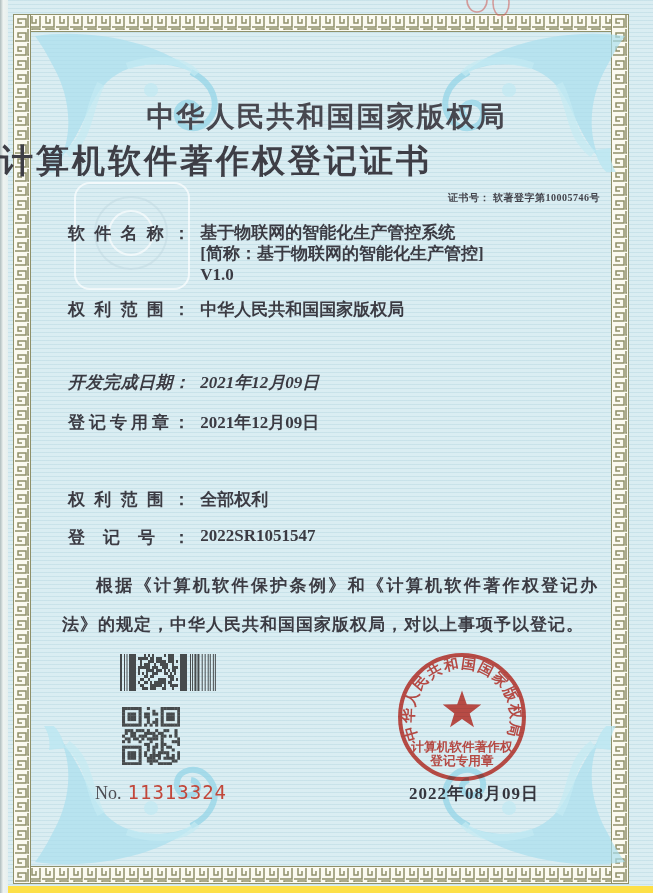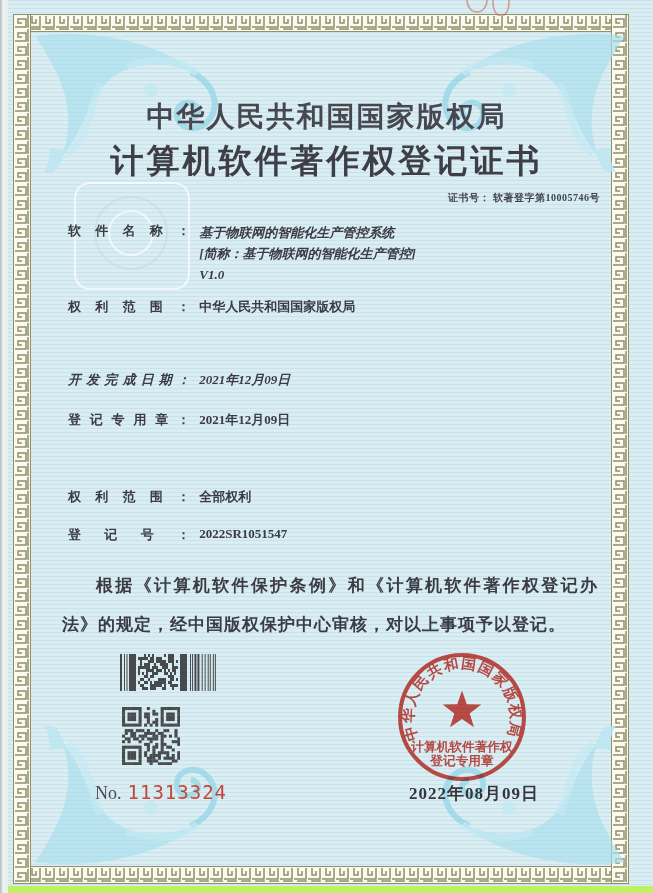--- a/index.html
+++ b/index.html
@@ -1,21 +1,21 @@
 <!DOCTYPE html>
 <html><head>
 <meta charset="utf-8">
 <style>
   html,body{margin:0;padding:0;}
   body{
     width:653px;height:893px;overflow:hidden;
     background:#c9dfe8;
     font-family:"Liberation Serif","DejaVu Serif",serif;
   }
-  .page{position:relative;width:653px;height:893px;background:#bef264;}
+  .page{position:relative;width:653px;height:893px;background:#fde047;}
   
   .edge-left{position:absolute;left:0;top:0;width:8px;height:893px;background:linear-gradient(to right,#aebcbd,#eef3f1 40%,#e6efee);}
   .paper{
     position:absolute;left:8px;top:0;width:645px;height:886px;
     background:#daedf2;
   }
   .paper::after{
     content:"";position:absolute;inset:0;
     background:repeating-linear-gradient(to bottom,rgba(164,204,216,.33) 0 1px,rgba(255,255,255,0) 1px 4px);
     pointer-events:none;
@@ -44,31 +44,31 @@
   .watermark::after{
     content:"";position:absolute;left:32px;top:26px;width:42px;height:42px;border-radius:50%;
     border:2px solid rgba(255,255,255,.8);
   }
   
   .issuer{
     position:absolute;left:0;top:98px;width:100%;text-align:center;
     font-size:28px;font-weight:700;letter-spacing:2px;color:#47474f;
   }
   .cert-title{
-    position:absolute;left:0;top:139px;width:100%;text-align:center;
+    position:absolute;left:0;top:139px;width:100%;
     font-size:33px;font-weight:700;letter-spacing:3px;color:#3e3e46;
   }
   .cert-no{
     position:absolute;right:53px;top:191px;
     font-size:10px;font-weight:700;color:#44444c;letter-spacing:.5px;
   }
-  .field{position:absolute;left:68px;font-size:13px;font-weight:700;color:#3b3b43;white-space:nowrap;}
+  .field{position:absolute;left:68px;font-size:17px;font-weight:700;color:#3b3b43;white-space:nowrap;}
   .flabel{display:inline-block;width:122px;text-align:justify;text-align-last:justify;vertical-align:top;}
   .fvalue{display:inline-block;margin-left:6px;vertical-align:top;}
-  .fvalue .vline{line-height:21px;font-style:italic;}
+  .fvalue .vline{line-height:21px;}
   .f-name{top:222px;}
   .f-owner{top:298px;}
   .f-dev{top:371px;font-style:italic;}
   .f-pub{top:411px;}
   .f-acq{top:450px;}
   .f-scope{top:488px;}
   .f-reg{top:526px;}
   .statement{
     position:absolute;left:62px;top:566px;width:536px;
     font-size:17px;font-weight:700;color:#3b3b43;line-height:39px;
@@ -196,21 +196,21 @@
   </div>
   <div class="field f-scope">
     <span class="flabel">权利范围：</span>
     <span class="fvalue">全部权利</span>
   </div>
   <div class="field f-reg">
     <span class="flabel">登记号：</span>
     <span class="fvalue">2022SR1051547</span>
   </div>
 
-  <div class="statement">根据《计算机软件保护条例》和《计算机软件著作权登记办法》的规定，经中国版权保护中心审核，对以上事项予以登记。</div>
+  <div class="statement">根据《计算机软件保护条例》和《计算机软件著作权登记办法》的规定，中华人民共和国国家版权局，对以上事项予以登记。</div>
 
   <svg class="barcode" id="barcode-svg" width="98" height="37">
       <rect x="0" y="0" width="2" height="37" fill="#474b4d"></rect>
       <rect x="4" y="0" width="1" height="37" fill="#474b4d"></rect>
       <rect x="6.5" y="0" width="1" height="37" fill="#474b4d"></rect>
       <rect x="9" y="0" width="7" height="37" fill="#474b4d"></rect>
       <rect x="60" y="0" width="7" height="37" fill="#474b4d"></rect>
       <rect x="18" y="3" width="2" height="3" fill="#474b4d"></rect>
       <rect x="18" y="12" width="2" height="3" fill="#474b4d"></rect>
       <rect x="18" y="15" width="2" height="3" fill="#474b4d"></rect>

